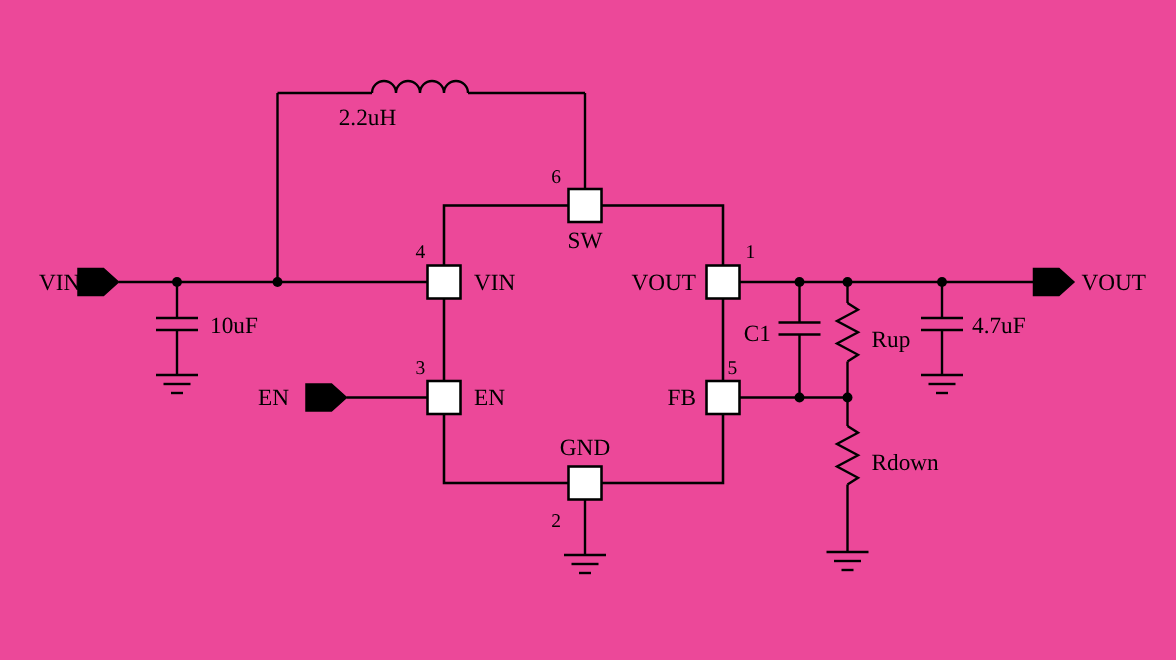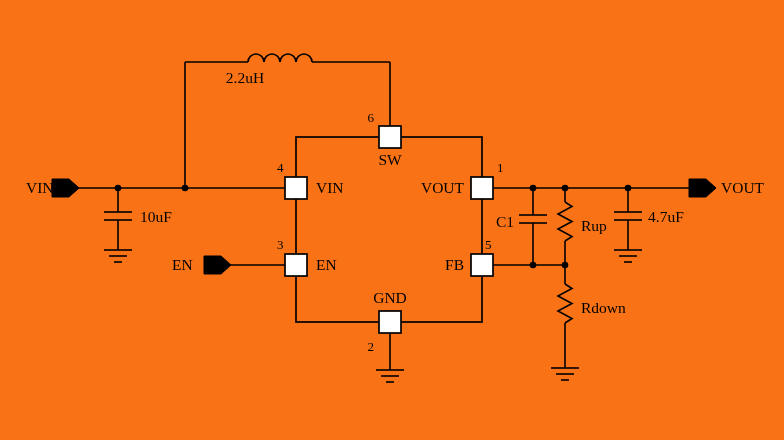--- a/index.html
+++ b/index.html
@@ -1,19 +1,19 @@
 <!DOCTYPE html>
 <html><head>
 <meta charset="utf-8">
 <style>
   html, body { margin: 0; padding: 0; background: #fff; }
   .canvas-wrap {
     width: 784px;
     height: 440px;
-    background: #f97316;
+    background: #ec4899;
     position: relative;
     overflow: hidden;
   }
   svg { display: block; }
   .wire { stroke: #000; stroke-width: 1.6; fill: none; }
   .body-line { stroke: #000; stroke-width: 1.7; fill: none; }
   .pin-box { stroke: #000; stroke-width: 1.7; fill: #fff; }
   .flag { fill: #000; stroke: #000; stroke-width: 1; }
   .dot { fill: #000; stroke: none; }
   .lbl {

